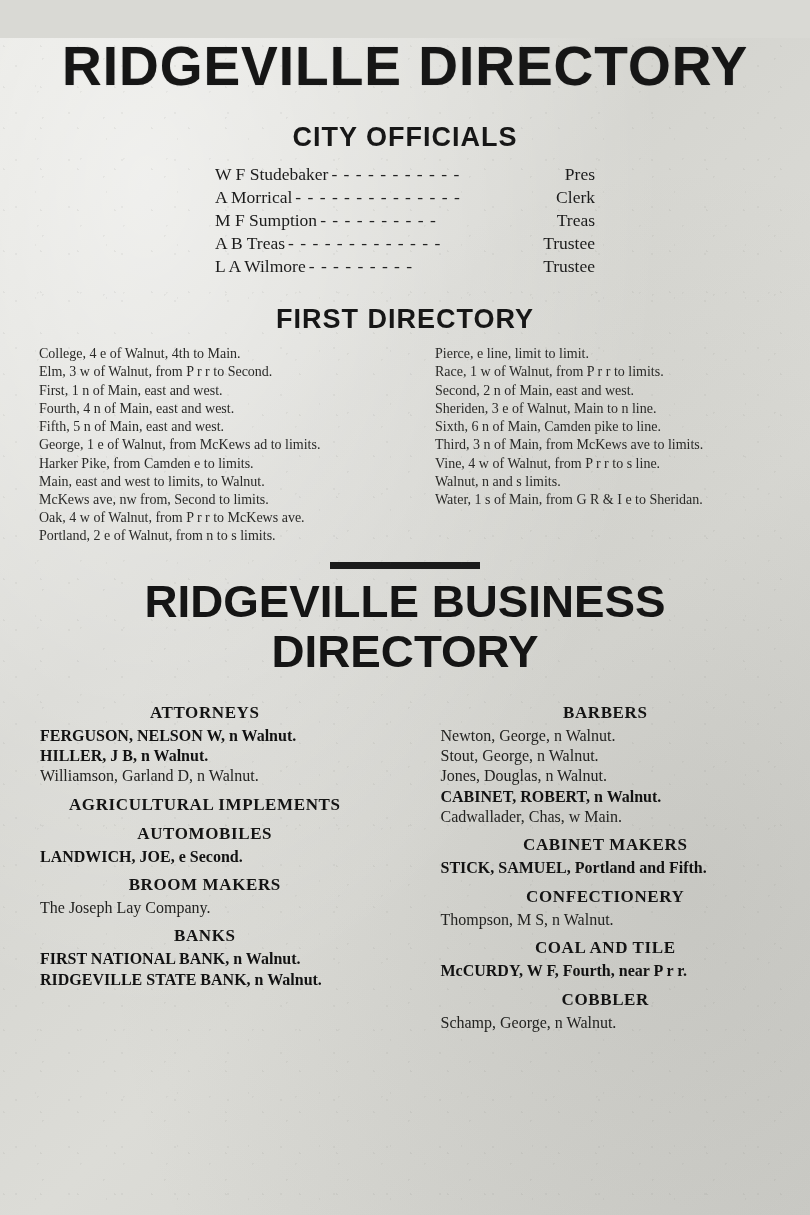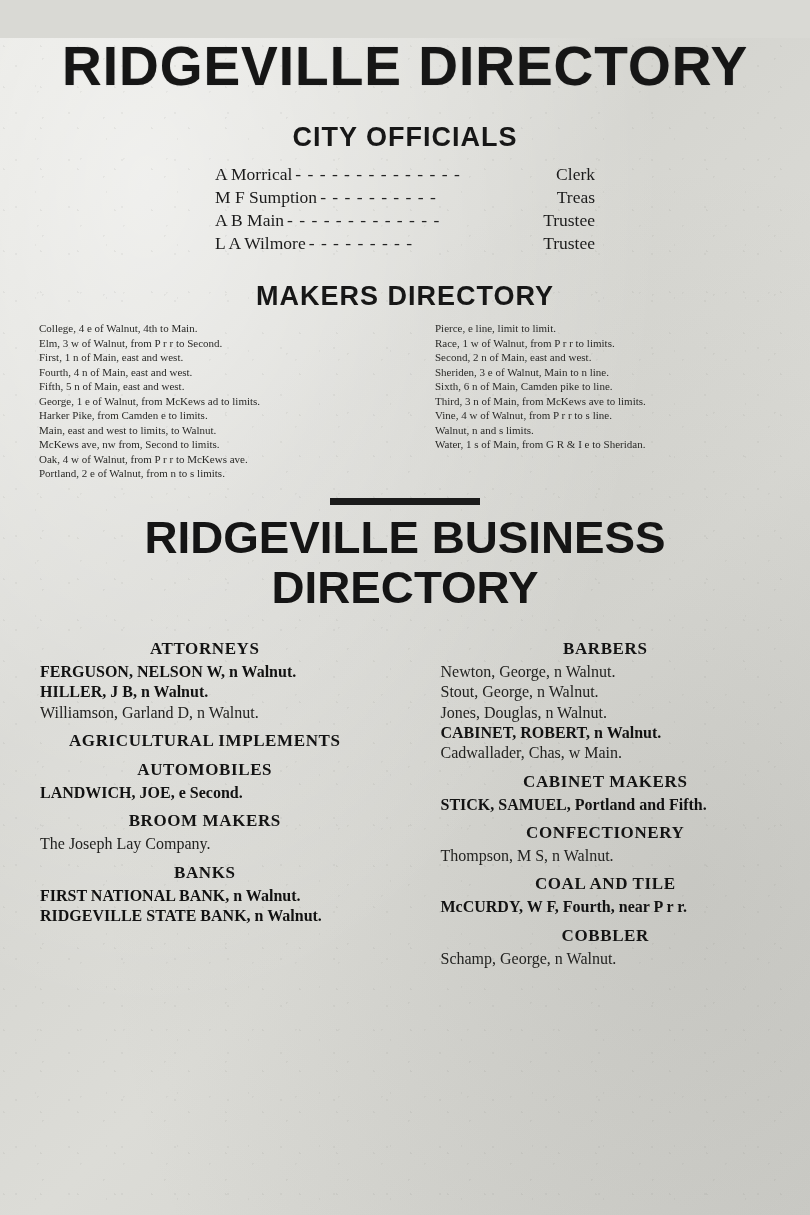--- a/index.html
+++ b/index.html
@@ -83,21 +83,21 @@
     padding: 0 3px;
     color: #232323;
   }
   .off-role { flex: 0 0 auto; }
 
   .street-dir {
     display: flex;
     gap: 26px;
     margin-top: 10px;
     font-family: "Liberation Serif", serif;
-    font-size: 11px;
+    font-size: 14px;
     line-height: 1.23;
     color: #2a2a28;
   }
   .street-col { width: 50%; }
   .street-entry {
     margin-bottom: 1px;
     text-indent: 0;
     padding-left: 17px;
   }
 
@@ -151,42 +151,47 @@
 <body>
 
 <div class="page">
 
   <h1 class="main-title">RIDGEVILLE DIRECTORY</h1>
 
   <h2 class="section-head">CITY OFFICIALS</h2>
 
   <div class="officials" id="officials">
       <div class="off-row">
+        <span class="off-name">W  F  Studebaker</span>
+        <span class="off-dots">- - - - - - - - - - -</span>
+        <span class="off-role">Pres</span>
+      </div>
+      <div class="off-row">
         <span class="off-name">A  Morrical</span>
         <span class="off-dots">- - - - - - - - - - - - - -</span>
         <span class="off-role">Clerk</span>
       </div>
       <div class="off-row">
         <span class="off-name">M  F  Sumption</span>
         <span class="off-dots">- - - - - - - - - -</span>
         <span class="off-role">Treas</span>
       </div>
       <div class="off-row">
-        <span class="off-name">A  B  Main</span>
+        <span class="off-name">A  B  Treas</span>
         <span class="off-dots">- - - - - - - - - - - - -</span>
         <span class="off-role">Trustee</span>
       </div>
       <div class="off-row">
         <span class="off-name">L  A  Wilmore</span>
         <span class="off-dots">- - - - - - - - -</span>
         <span class="off-role">Trustee</span>
       </div>
     </div>
 
-  <h2 class="section-head">MAKERS DIRECTORY</h2>
+  <h2 class="section-head">FIRST DIRECTORY</h2>
 
   <div class="street-dir">
     <div class="street-col" id="street-left">
         <div class="street-entry">College, 4 e of Walnut, 4th to Main.</div>
         <div class="street-entry">Elm, 3 w of Walnut, from P r r to Second.</div>
         <div class="street-entry">First, 1 n of Main, east and west.</div>
         <div class="street-entry">Fourth, 4 n of Main, east and west.</div>
         <div class="street-entry">Fifth, 5 n of Main, east and west.</div>
         <div class="street-entry">George, 1 e of Walnut, from McKews ad to limits.</div>
         <div class="street-entry">Harker Pike, from Camden  e  to limits.</div>

